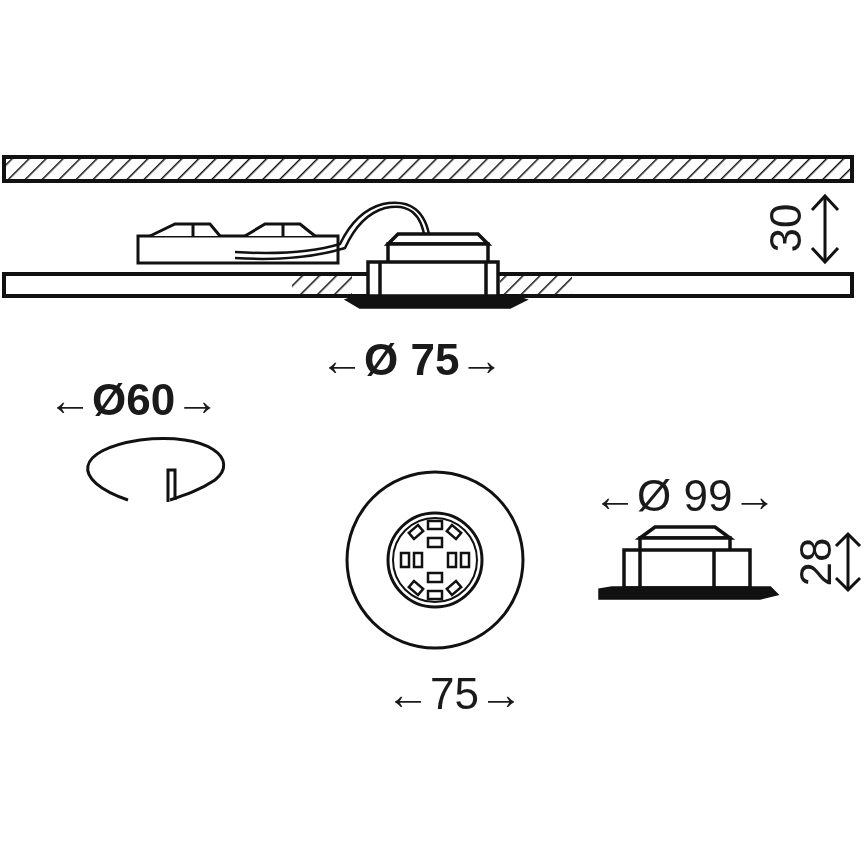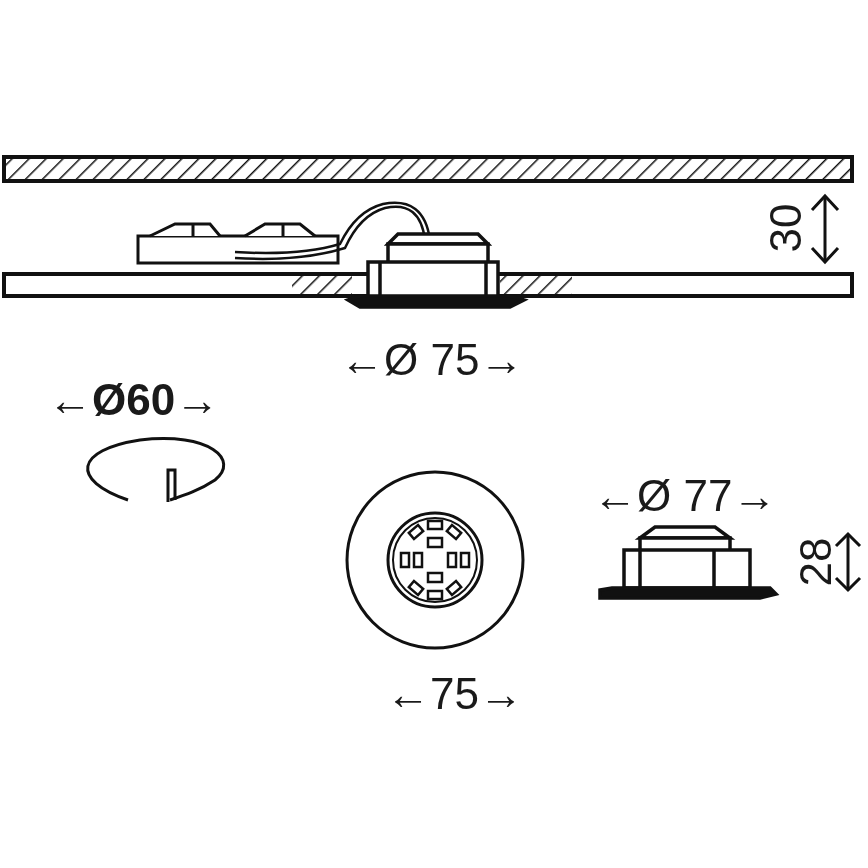--- a/index.html
+++ b/index.html
@@ -90,18 +90,18 @@
     <path d="M600 590 L612 588 L770 588 L776 594 L760 598 L600 598 Z" fill="#111"></path>
   </g>
 
   <g stroke="#111" stroke-width="3" fill="none">
     <line x1="848" y1="534" x2="848" y2="590"></line>
     <polyline points="836,546 848,534 860,546"></polyline>
     <polyline points="836,578 848,590 860,578"></polyline>
   </g>
 </svg>
 
-<div class="lbl" style="left:340px;top:338px;">←Ø 75→</div>
+<div class="lbl" style="left:320px;top:338px;font-weight:bold;">←Ø 75→</div>
 <div class="lbl" style="left:48px;top:378px;font-weight:bold;">←Ø60→</div>
 <div class="lbl" style="left:366px;top:672px;margin-left:20px;">←75→</div>
-<div class="lbl" style="left:593px;top:474px;">←Ø 77→</div>
+<div class="lbl" style="left:593px;top:474px;">←Ø 99→</div>
 <div class="vlbl" style="left:762px;top:206px;">30</div>
 <div class="vlbl" style="left:792px;top:540px;">28</div>
 
 </body></html>

